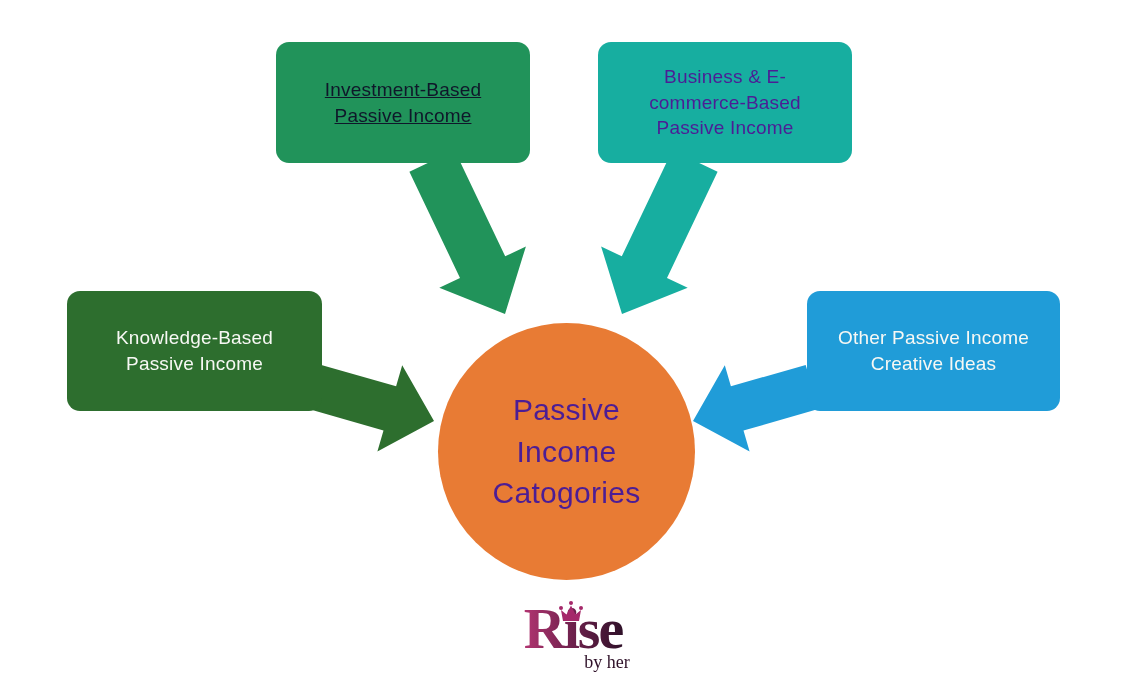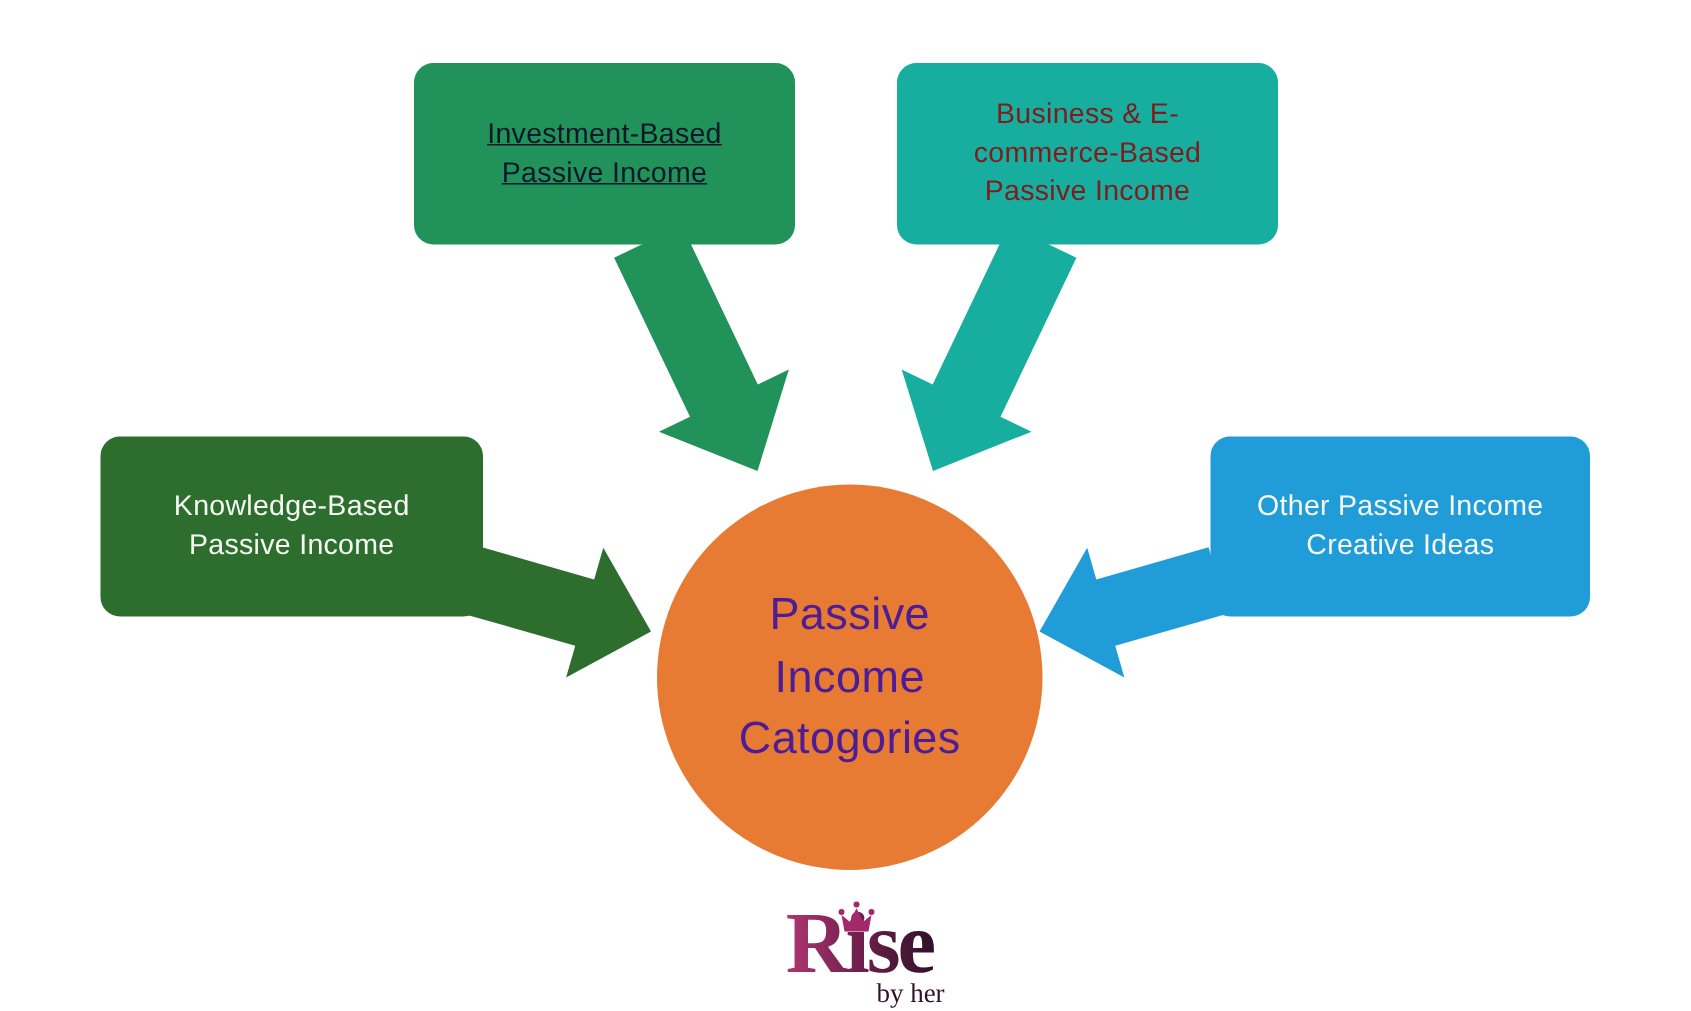--- a/index.html
+++ b/index.html
@@ -47,21 +47,21 @@
     <polygon points="672.4,150.2 621.8,256.3 601.1,246.4 622,314 687.7,287.8 667.0,277.9 717.6,171.8" fill="#17AEA0"></polygon>
     <polygon points="308.7,409.1 383.5,430.5 377.4,451.6 434,421 402.2,365.2 396.1,386.3 321.3,364.9" fill="#2D6E2E"></polygon>
     <polygon points="805.7,364.9 730.9,386.3 724.8,365.2 693,421 749.6,451.6 743.5,430.5 818.3,409.1" fill="#209CD8"></polygon>
   </svg>
 
   <div class="node node-investment" style="background-color: rgb(33, 147, 90);">
     <span style="color: #0f172a; text-decoration: underline;">Investment-Based Passive Income</span>
   </div>
 
   <div class="node node-business" style="background-color: rgb(23, 174, 160);">
-    <span style="color: #7f1d1d;">Business &amp; E-commerce-Based Passive Income</span>
+    <span style="color: #4c1d95;">Business &amp; E-commerce-Based Passive Income</span>
   </div>
 
   <div class="node node-knowledge" style="background-color: rgb(45, 110, 46);">
     <span style="color: rgb(247, 248, 244);">Knowledge-Based Passive Income</span>
   </div>
 
   <div class="node node-other" style="background-color: rgb(32, 156, 216);">
     <span style="color: rgb(247, 248, 244);">Other Passive Income Creative Ideas</span>
   </div>
 

